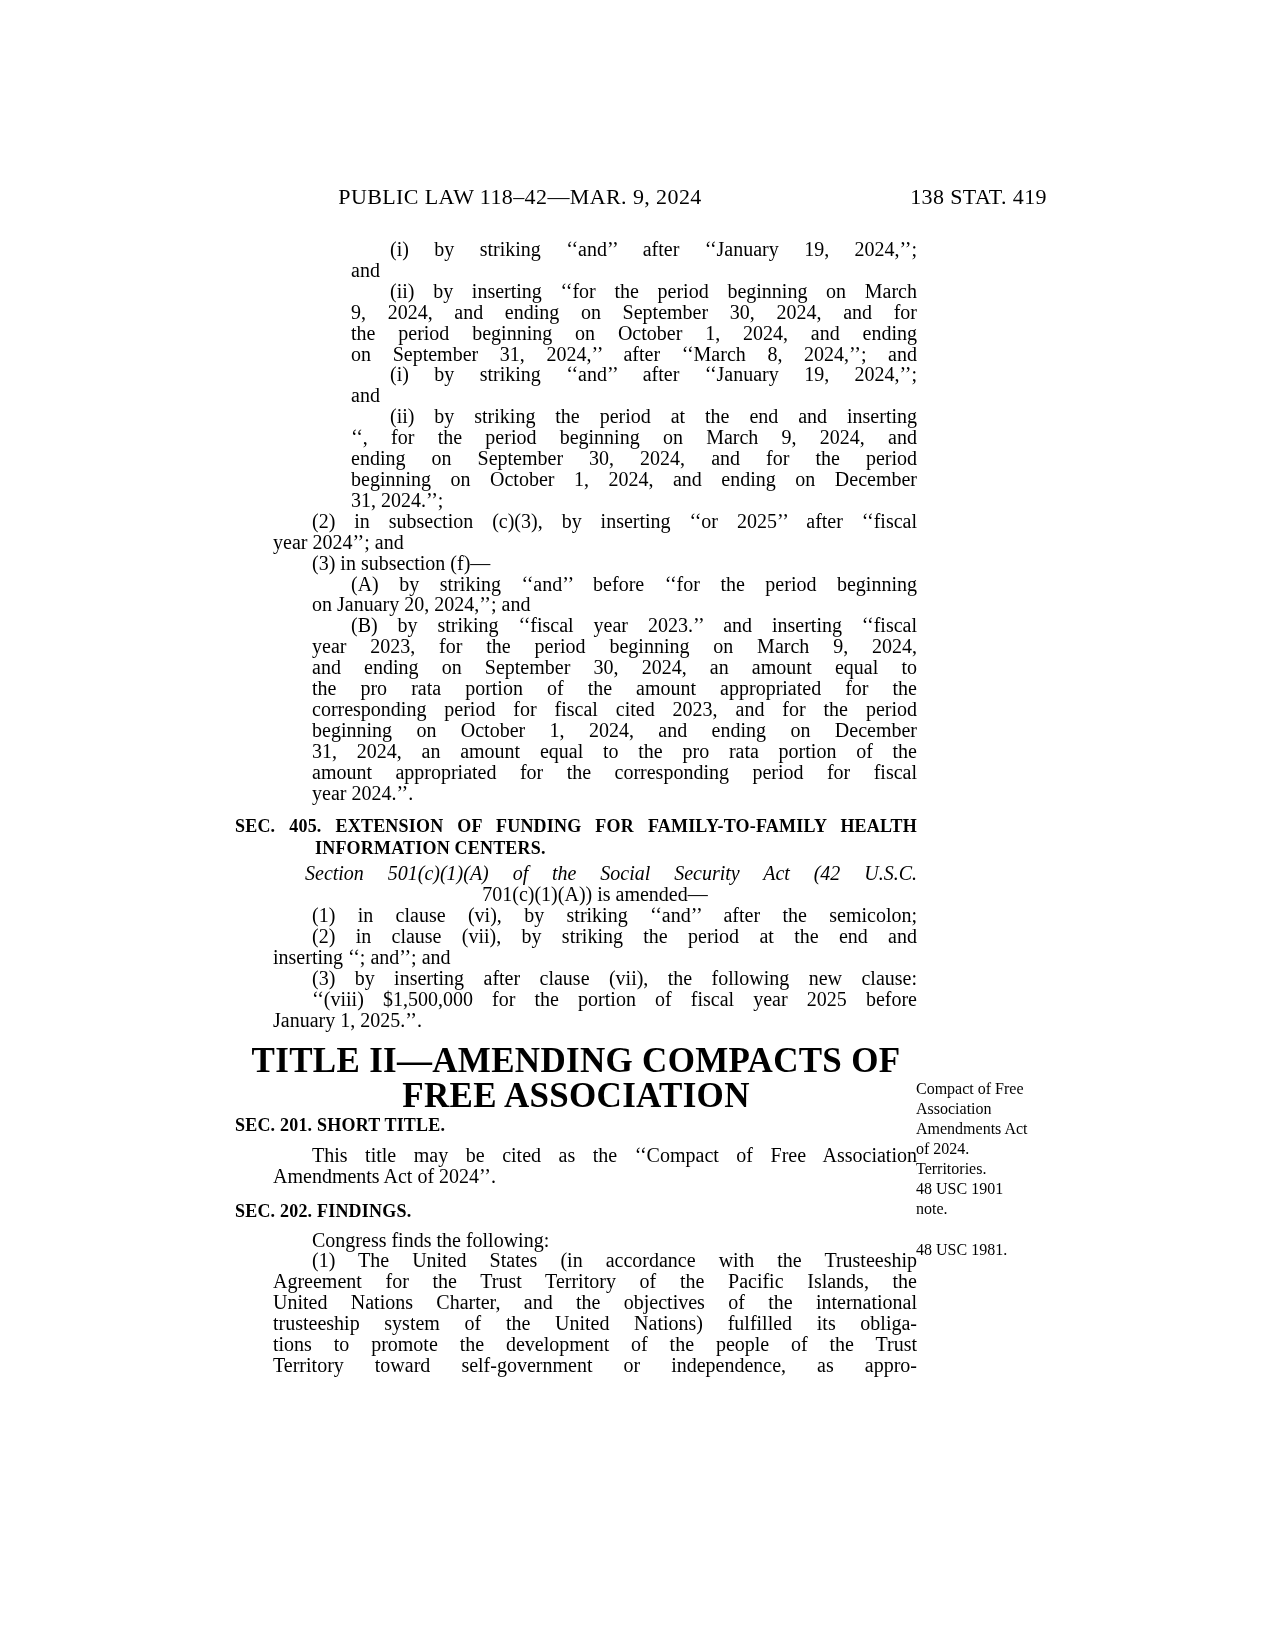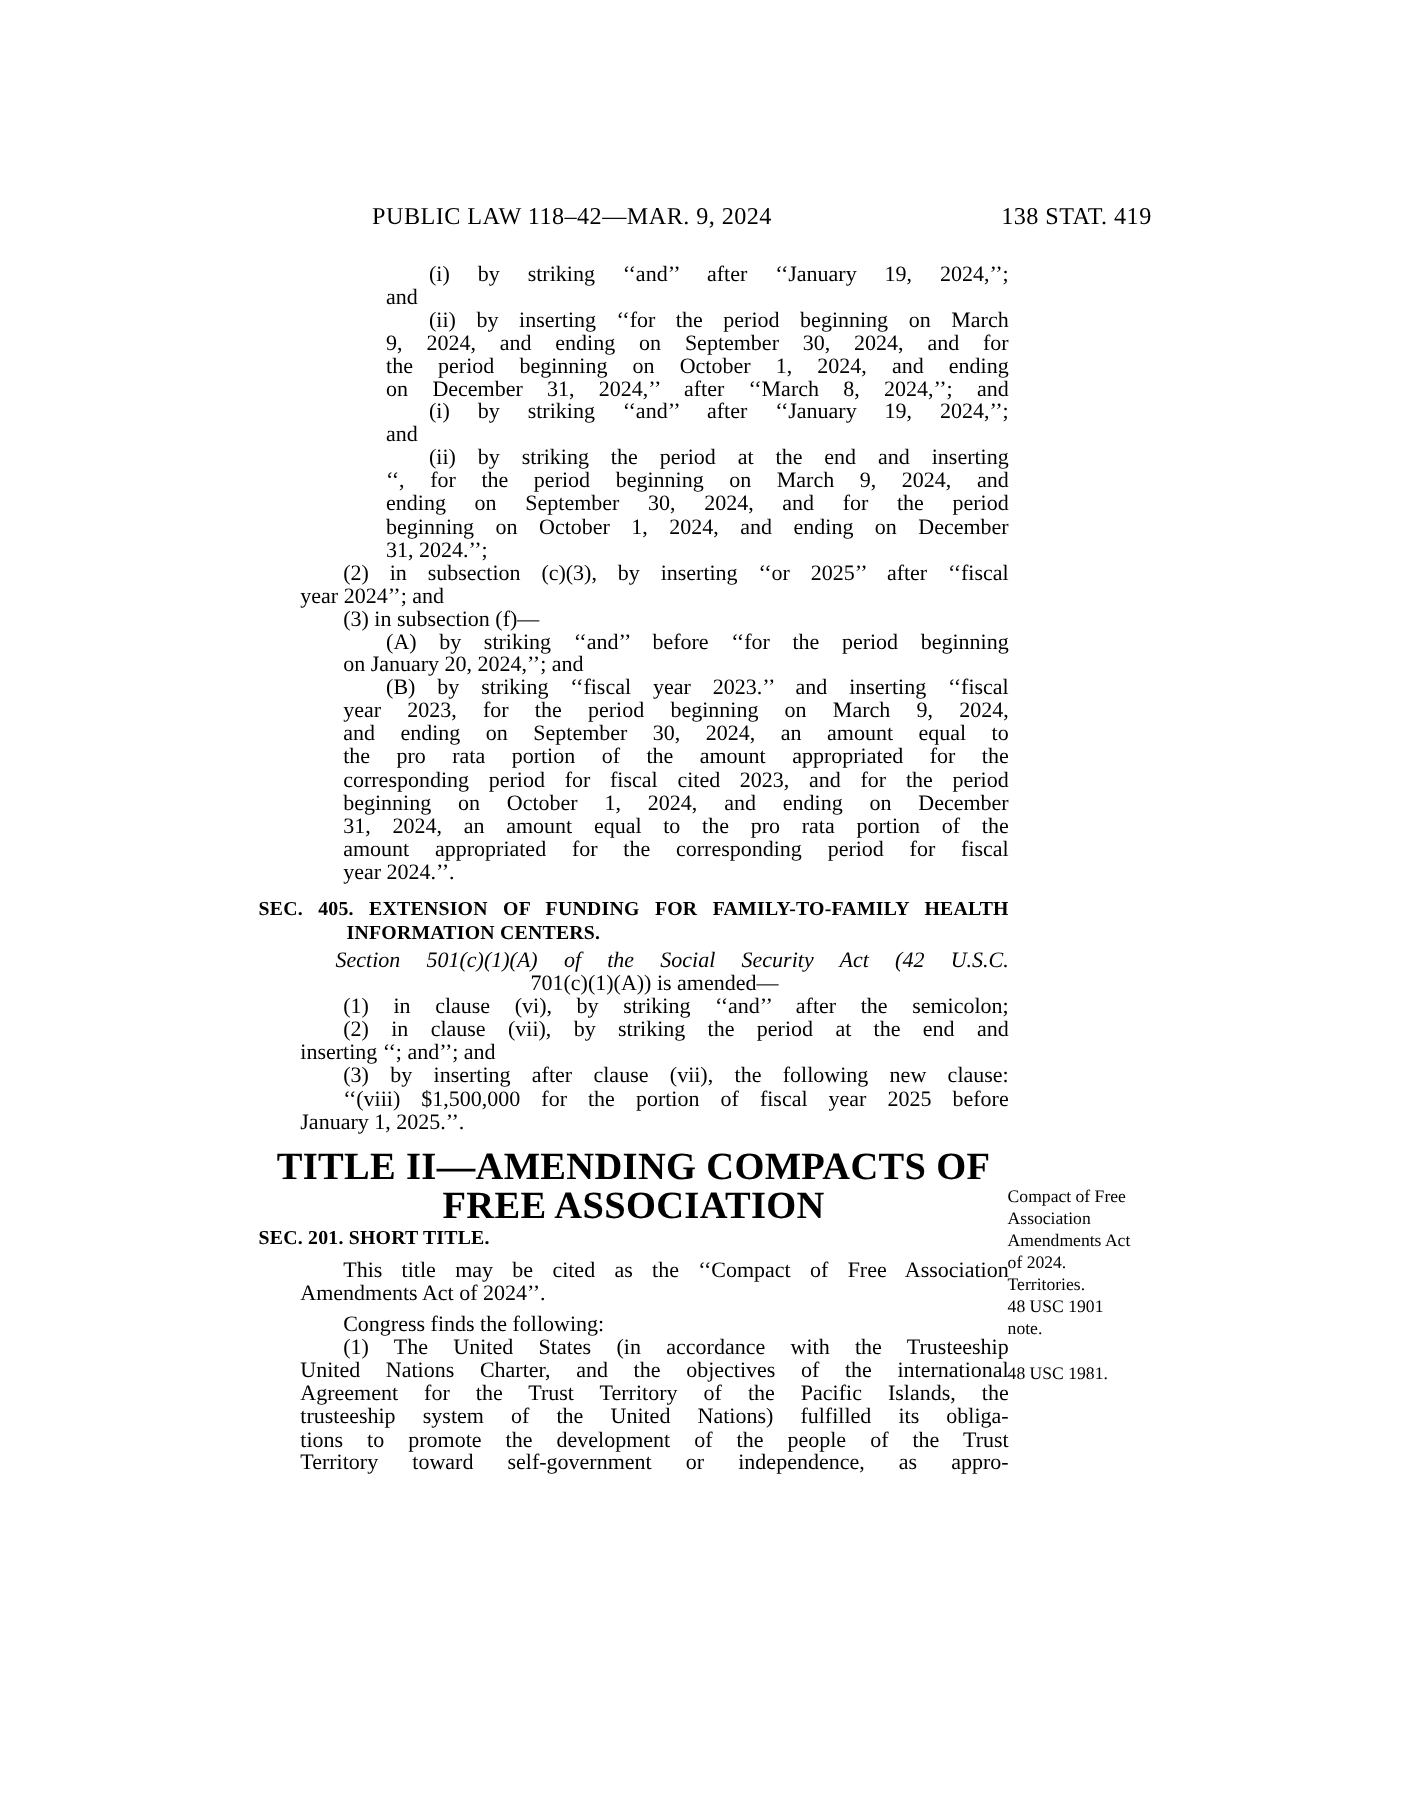--- a/index.html
+++ b/index.html
@@ -52,21 +52,21 @@
 <div class="page">
   <div class="law-no">PUBLIC LAW 118–42—MAR. 9, 2024</div>
   <div class="stat-no">138 STAT. 419</div>
   <div class="body-col">
       <div class="block body">
         <div class="line just" style="margin-left: 117px;">(i) by striking ‘‘and’’ after ‘‘January 19, 2024,’’;</div>
         <div class="line" style="margin-left: 78px;">and</div>
         <div class="line just" style="margin-left: 117px;">(ii) by inserting ‘‘for the period beginning on March</div>
         <div class="line just" style="margin-left: 78px;">9, 2024, and ending on September 30, 2024, and for</div>
         <div class="line just" style="margin-left: 78px;">the period beginning on October 1, 2024, and ending</div>
-        <div class="line just" style="margin-left: 78px;">on December 31, 2024,’’ after ‘‘March 8, 2024,’’; and</div>
+        <div class="line just" style="margin-left: 78px;">on September 31, 2024,’’ after ‘‘March 8, 2024,’’; and</div>
         <div class="line just" style="margin-left: 117px;">(i) by striking ‘‘and’’ after ‘‘January 19, 2024,’’;</div>
         <div class="line" style="margin-left: 78px;">and</div>
         <div class="line just" style="margin-left: 117px;">(ii) by striking the period at the end and inserting</div>
         <div class="line just" style="margin-left: 78px;">‘‘, for the period beginning on March 9, 2024, and</div>
         <div class="line just" style="margin-left: 78px;">ending on September 30, 2024, and for the period</div>
         <div class="line just" style="margin-left: 78px;">beginning on October 1, 2024, and ending on December</div>
         <div class="line" style="margin-left: 78px;">31, 2024.’’;</div>
         <div class="line just" style="margin-left: 39px;">(2) in subsection (c)(3), by inserting ‘‘or 2025’’ after ‘‘fiscal</div>
         <div class="line" style="margin-left: 0px;">year 2024’’; and</div>
         <div class="line" style="margin-left: 39px;">(3) in subsection (f)—</div>
@@ -100,25 +100,28 @@
         <div class="line">TITLE II—AMENDING COMPACTS OF</div>
         <div class="line">FREE ASSOCIATION</div>
       </div>
       <div class="block heading" style="margin-top: 2px;">
         <div class="line" style="margin-left: -38px;">SEC. 201. SHORT TITLE.</div>
       </div>
       <div class="block body" style="margin-top: 9px;">
         <div class="line just" style="margin-left: 39px;">This title may be cited as the ‘‘Compact of Free Association</div>
         <div class="line" style="margin-left: 0px;">Amendments Act of 2024’’.</div>
       </div>
+      <div class="block heading" style="margin-top: 14px;">
+        <div class="line" style="margin-left: -38px;">SEC. 202. FINDINGS.</div>
+      </div>
       <div class="block body" style="margin-top: 7px;">
         <div class="line" style="margin-left: 39px;">Congress finds the following:</div>
         <div class="line just" style="margin-left: 39px;">(1) The United States (in accordance with the Trusteeship</div>
+        <div class="line just" style="margin-left: 0px;">Agreement for the Trust Territory of the Pacific Islands, the</div>
         <div class="line just" style="margin-left: 0px;">United Nations Charter, and the objectives of the international</div>
-        <div class="line just" style="margin-left: 0px;">Agreement for the Trust Territory of the Pacific Islands, the</div>
         <div class="line just" style="margin-left: 0px;">trusteeship system of the United Nations) fulfilled its obliga-</div>
         <div class="line just" style="margin-left: 0px;">tions to promote the development of the people of the Trust</div>
         <div class="line just" style="margin-left: 0px;">Territory toward self-government or independence, as appro-</div>
       </div>
     </div>
   <div class="notes-col">
       <div class="note" style="top: 1079px;">
         <div class="note-line">Compact of Free</div>
         <div class="note-line">Association</div>
         <div class="note-line">Amendments Act</div>

